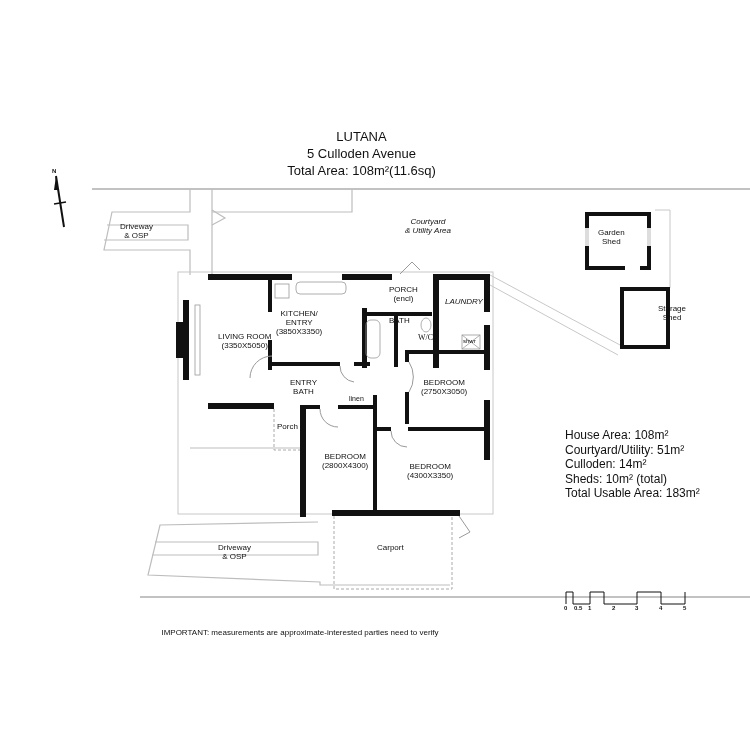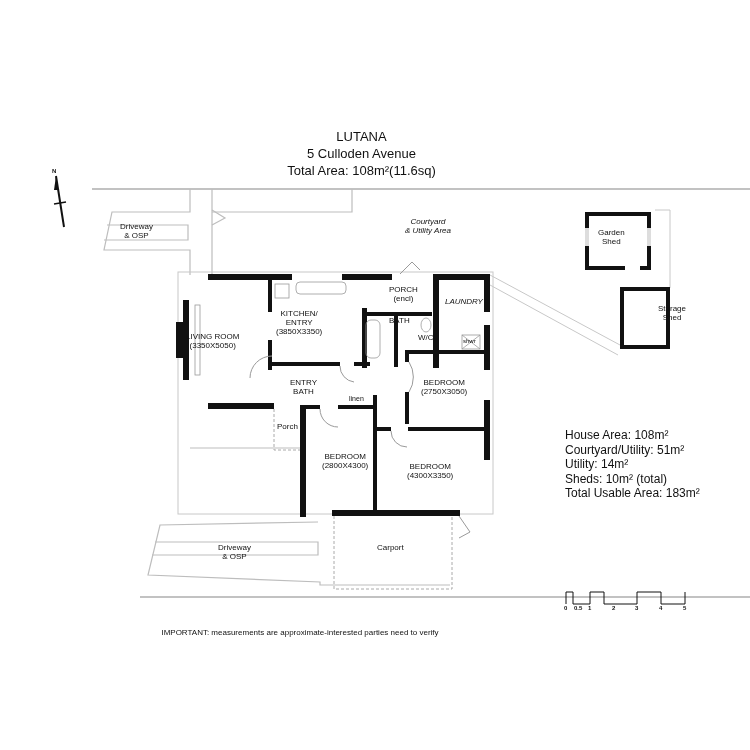--- a/index.html
+++ b/index.html
@@ -165,40 +165,40 @@
   <div>Driveway</div>
     <div>&amp; OSP</div>
 </div>
 <div class="lbl" style="left:377px; top:543px;">
   <div>Carport</div>
 </div>
 <div class="lbl" style="left:277px; top:422px;">
   <div>Porch</div>
 </div>
 
-<div class="lbl" style="left:186px; top:332px;">
+<div class="lbl" style="left:218px; top:332px;">
   <div>LIVING ROOM</div>
     <div>(3350X5050)</div>
 </div>
 <div class="lbl" style="left:276px; top:309px;">
   <div>KITCHEN/</div>
     <div>ENTRY</div>
     <div>(3850X3350)</div>
 </div>
 <div class="lbl" style="left:389px; top:285px;">
   <div>PORCH</div>
     <div>(encl)</div>
 </div>
 <div class="lbl" style="left:445px; top:297px;font-style:italic;">
   <div>LAUNDRY</div>
 </div>
 <div class="lbl" style="left:389px; top:316px;">
   <div>BATH</div>
 </div>
-<div class="lbl" style="left:418px; top:333px;">
+<div class="lbl" style="left:418px; top:333px;font-family:Liberation Serif, serif;">
   <div>W/C</div>
 </div>
 <div class="lbl" style="left:463px; top:337px; font-size:6px;">
   <div>shwr</div>
 </div>
 <div class="lbl" style="left:290px; top:378px;">
   <div>ENTRY</div>
     <div>BATH</div>
 </div>
 <div class="lbl" style="left:349px; top:394px; font-size:7px;">
@@ -213,21 +213,21 @@
     <div>(2800X4300)</div>
 </div>
 <div class="lbl" style="left:407px; top:462px;">
   <div>BEDROOM</div>
     <div>(4300X3350)</div>
 </div>
 
 <div class="summary">
   <div>House Area: 108m²</div>
   <div>Courtyard/Utility: 51m²</div>
-  <div>Utility: 14m²</div>
+  <div>Culloden: 14m²</div>
   <div>Sheds: 10m² (total)</div>
   <div>Total Usable Area: 183m²</div>
 </div>
 
 <div class="scale-lbl" style="left:564px; top:605px;">0</div>
 <div class="scale-lbl" style="left:574px; top:605px;">0.5</div>
 <div class="scale-lbl" style="left:588px; top:605px;">1</div>
 <div class="scale-lbl" style="left:612px; top:605px;">2</div>
 <div class="scale-lbl" style="left:635px; top:605px;">3</div>
 <div class="scale-lbl" style="left:659px; top:605px;">4</div>

